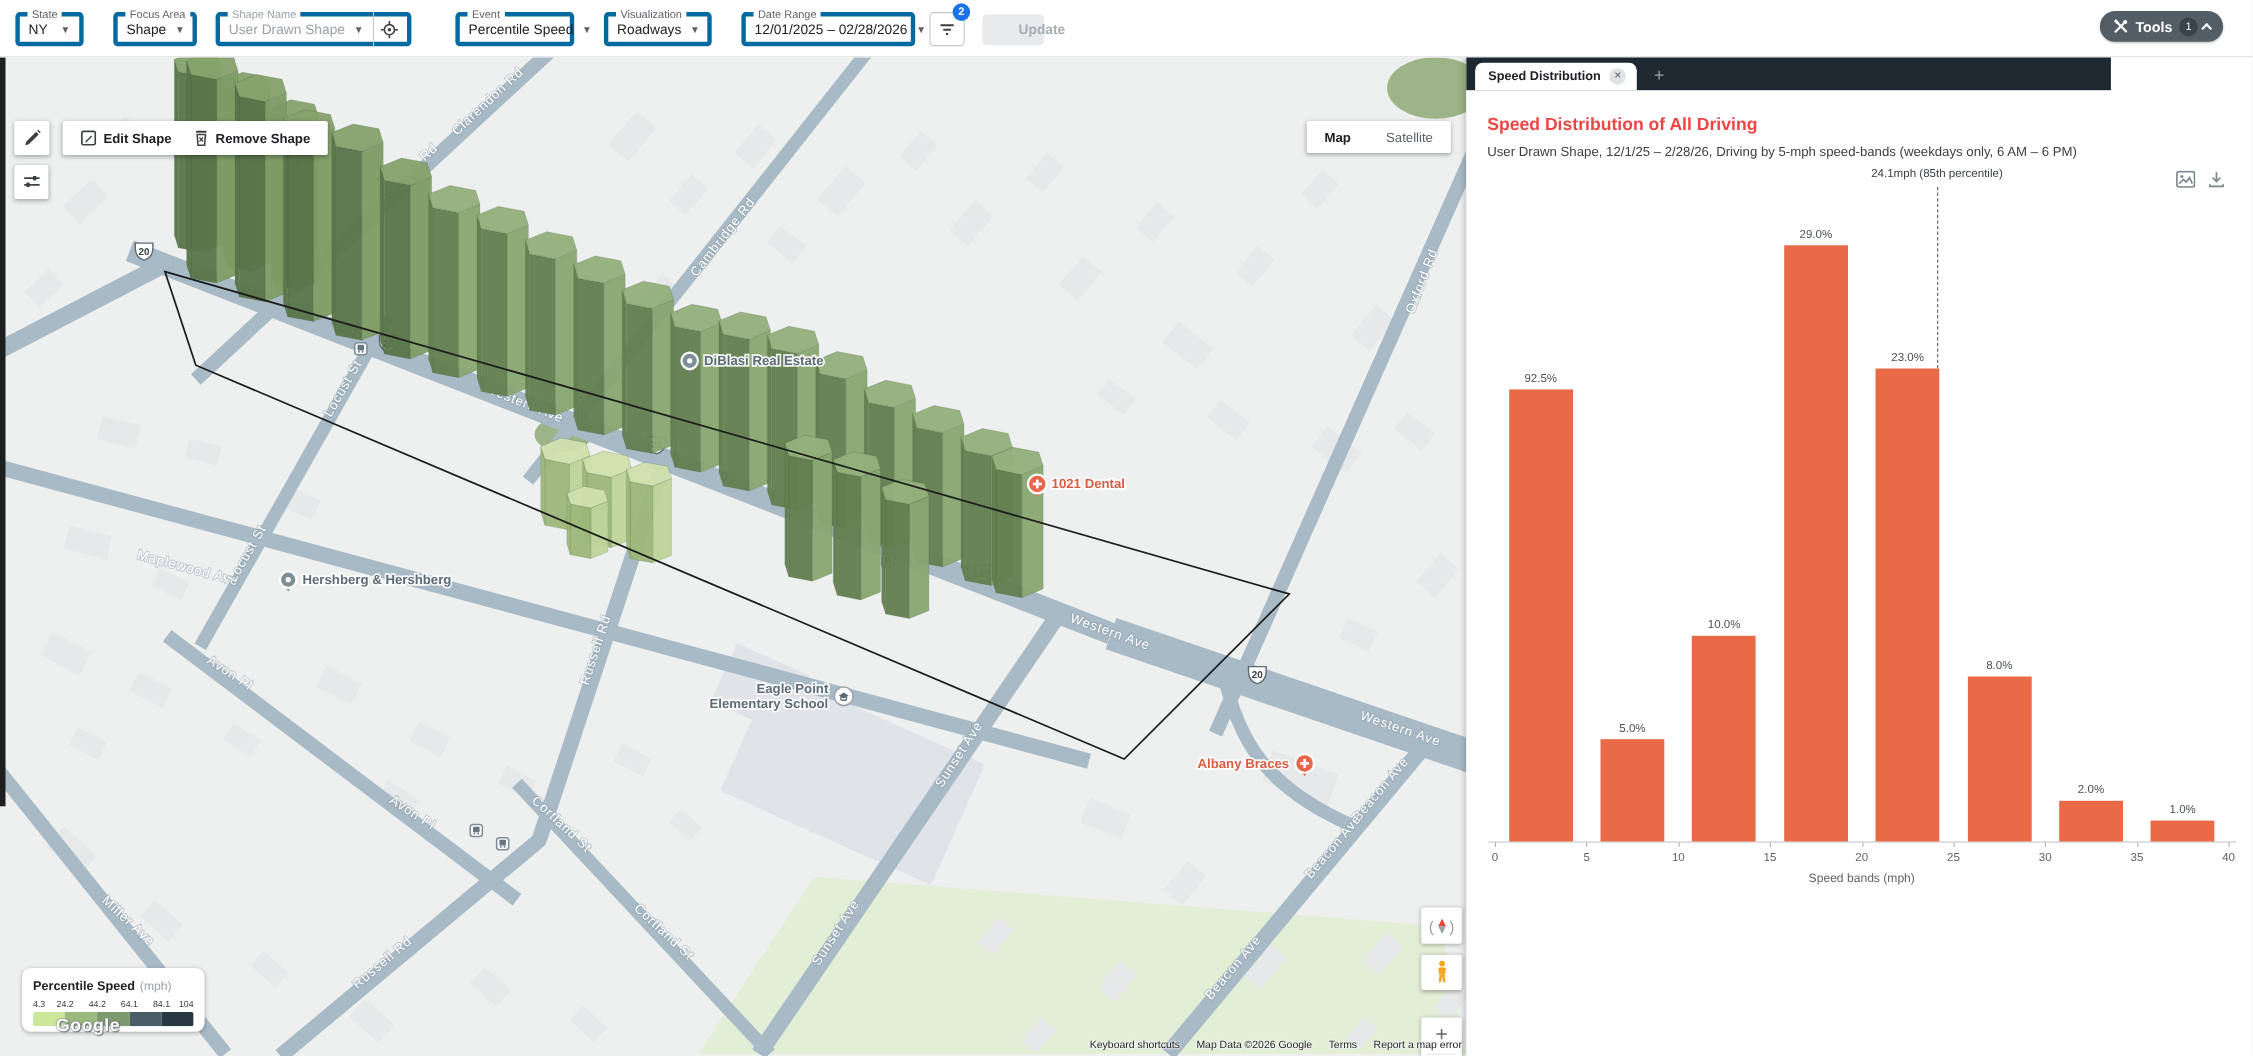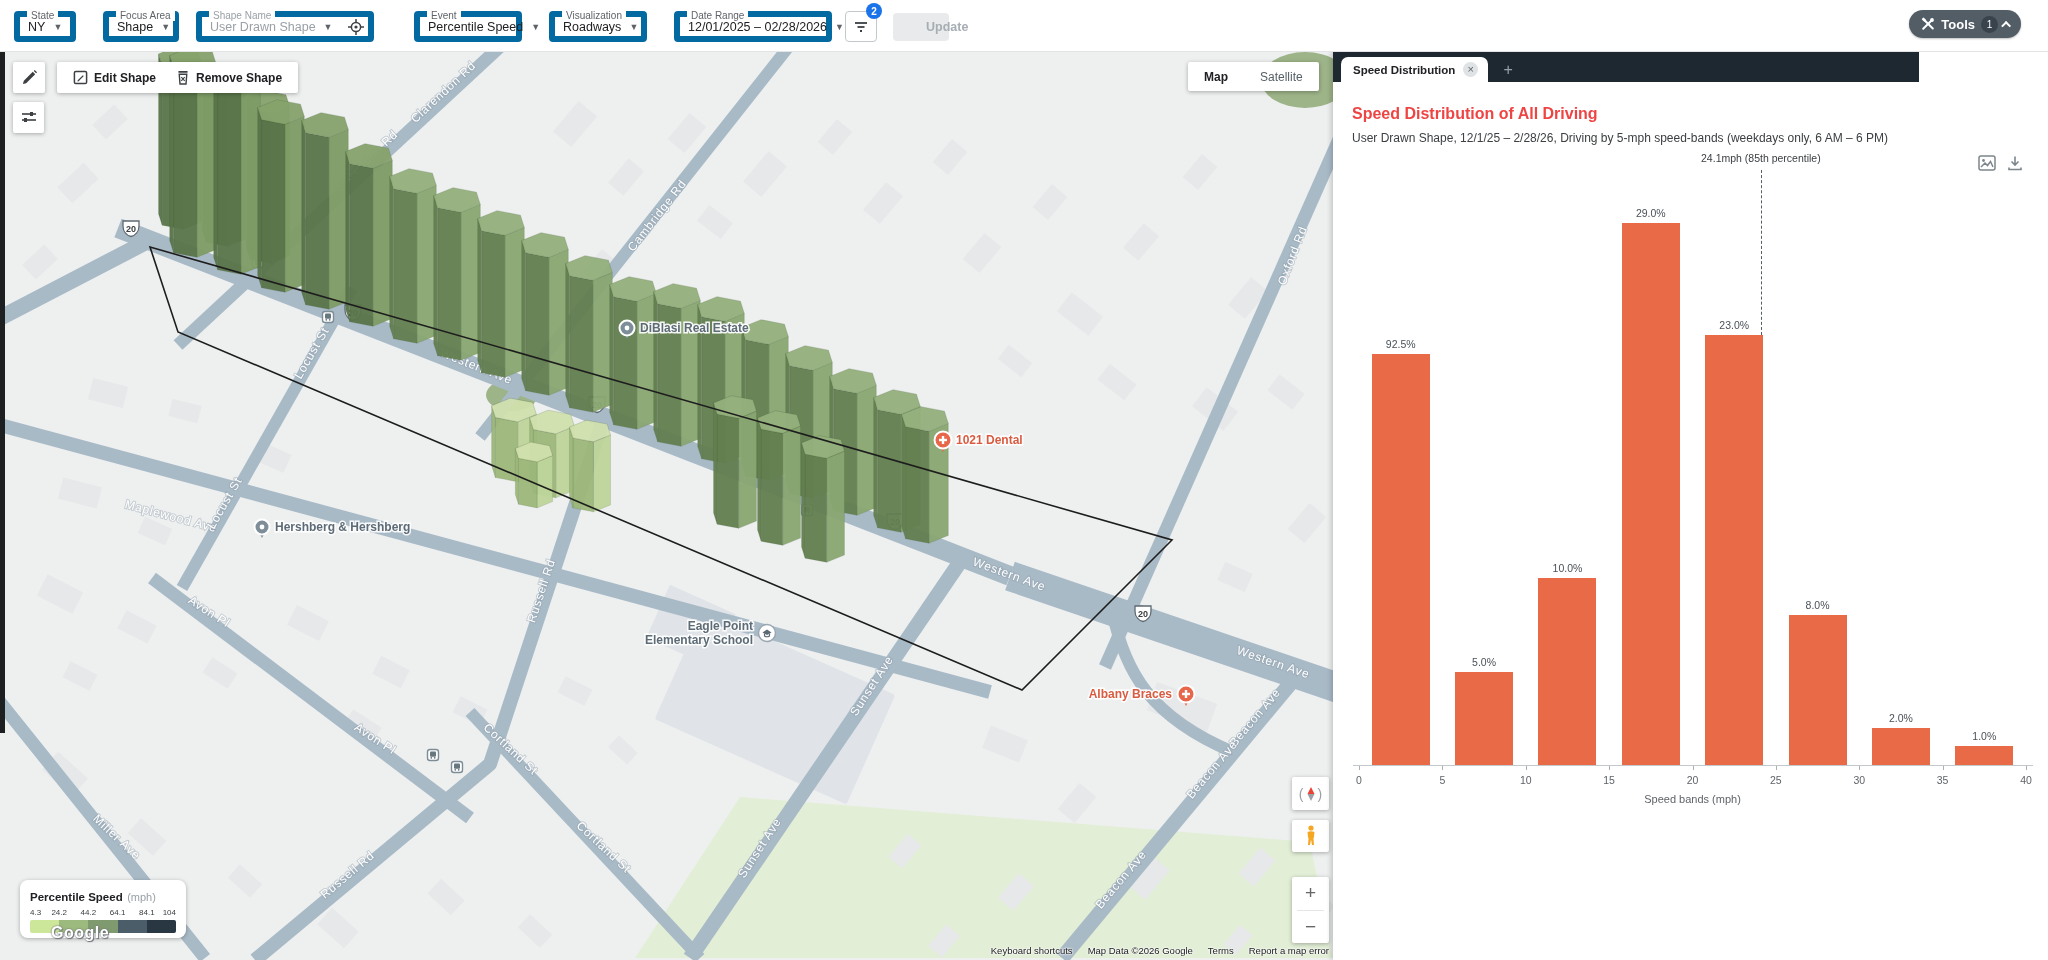--- a/index.html
+++ b/index.html
@@ -1,41 +1,41 @@
 <!DOCTYPE html>
 <html><head>
 <meta charset="utf-8">
 <style>
   html,body{margin:0;padding:0;background:#ddd;}
   *{box-sizing:border-box;font-family:"Liberation Sans",sans-serif;}
   #app{position:relative;width:2048px;height:960px;background:#fff;overflow:hidden;}
 
   
   #toolbar{position:absolute;left:0;top:0;width:2048px;height:52px;background:#fff;border-bottom:1px solid #e2e4e6;z-index:50;}
-  .field{position:absolute;top:11px;height:31px;border:6px solid #0369a1;border-radius:4px;display:flex;align-items:center;padding:0 8px;background:#fff;cursor:pointer;}
+  .field{position:absolute;top:11px;height:31px;border:4px solid #0369a1;border-radius:4px;display:flex;align-items:center;padding:0 8px;background:#fff;cursor:pointer;}
   .field .flabel{position:absolute;top:-7px;left:7px;font-size:10px;color:#5f6368;background:#fff;padding:0 4px;white-space:nowrap;}
   .field .fvalue{font-size:12.5px;color:#202124;white-space:nowrap;}
   .field .caret{margin-left:auto;padding-left:8px;font-size:9px;color:#5f6368;}
   .field.disabled .fvalue{color:#9aa0a6;}
   .field.disabled .flabel{color:#9aa0a6;}
   .field .vdiv{width:1px;height:31px;background:#c3c8cd;margin:0 0 0 8px;}
   .iconbtn{display:flex;align-items:center;justify-content:center;cursor:pointer;}
   #filter-btn{position:absolute;left:845px;top:11px;width:32px;height:31px;border:1px solid #c3c8cd;border-radius:4px;background:#fff;}
   #filter-badge{position:absolute;left:866px;top:3px;min-width:16px;height:16px;border-radius:8px;background:#1a73e8;color:#fff;font-size:10px;display:flex;align-items:center;justify-content:center;font-weight:700;z-index:2;}
   #update-btn{position:absolute;left:893px;top:13px;width:56px;height:28px;border:none;border-radius:4px;background:#e9eaeb;color:#a6adb3;font-size:12.5px;font-weight:600;cursor:default;padding-left:33px;}
   #tools-btn{position:absolute;right:27px;top:10px;height:28px;border-radius:14px;background:#525d66;color:#fff;display:flex;align-items:center;gap:6px;padding:0 10px 0 12px;cursor:pointer;box-shadow:0 1px 2px rgba(0,0,0,.25);}
   #tools-btn .tlabel{font-size:13px;font-weight:600;}
   #tools-badge{width:17px;height:17px;border-radius:50%;background:#38434b;font-size:10px;display:flex;align-items:center;justify-content:center;}
   .chev-up{width:7px;height:7px;border-left:2px solid #fff;border-top:2px solid #fff;transform:rotate(45deg) translateY(2px);}
 
   
   #map{position:absolute;left:0;top:52px;width:1333px;height:908px;background:#eef0f0;overflow:hidden;}
   #mapsvg{position:absolute;left:0;top:0;}
   #left-strip{position:absolute;left:0;top:0;width:5px;height:681px;background:#1d1f21;z-index:5;}
-  .mapctl{position:absolute;background:#fff;border-radius:2px;box-shadow:0 1px 4px rgba(0,0,0,.3);z-index:10;}
+  .mapctl{position:absolute;background:#fff;border-radius:2px;box-shadow:0 1px 4px rgba(0,0,0,.3);z-index:10;margin-top:48px;}
   #pencil-btn{left:13px;top:10px;width:32px;height:31px;}
   #shape-bar{left:57px;top:10px;height:31px;display:flex;align-items:center;padding:0 6px;}
   .shape-item{display:flex;align-items:center;gap:6px;padding:0 10px;cursor:pointer;font-size:12px;font-weight:600;color:#202124;white-space:nowrap;}
   #sliders-btn{left:13px;top:50px;width:31px;height:31px;}
   #maptype{left:1188px;top:10px;height:29px;display:flex;z-index:10;}
   #maptype .mt{padding:0 16px;display:flex;align-items:center;font-size:12px;color:#565f66;cursor:pointer;}
   #maptype .mt.active{font-weight:700;color:#202124;}
   #compass-btn{left:1292px;top:725px;width:37px;height:33px;display:flex;align-items:center;justify-content:center;gap:2px;font-size:13px;color:#757575;}
   #pegman-btn{left:1292px;top:768px;width:37px;height:32px;display:flex;align-items:center;justify-content:center;}
   #zoomctl{left:1292px;top:825px;width:37px;height:66px;display:flex;flex-direction:column;z-index:10;}

